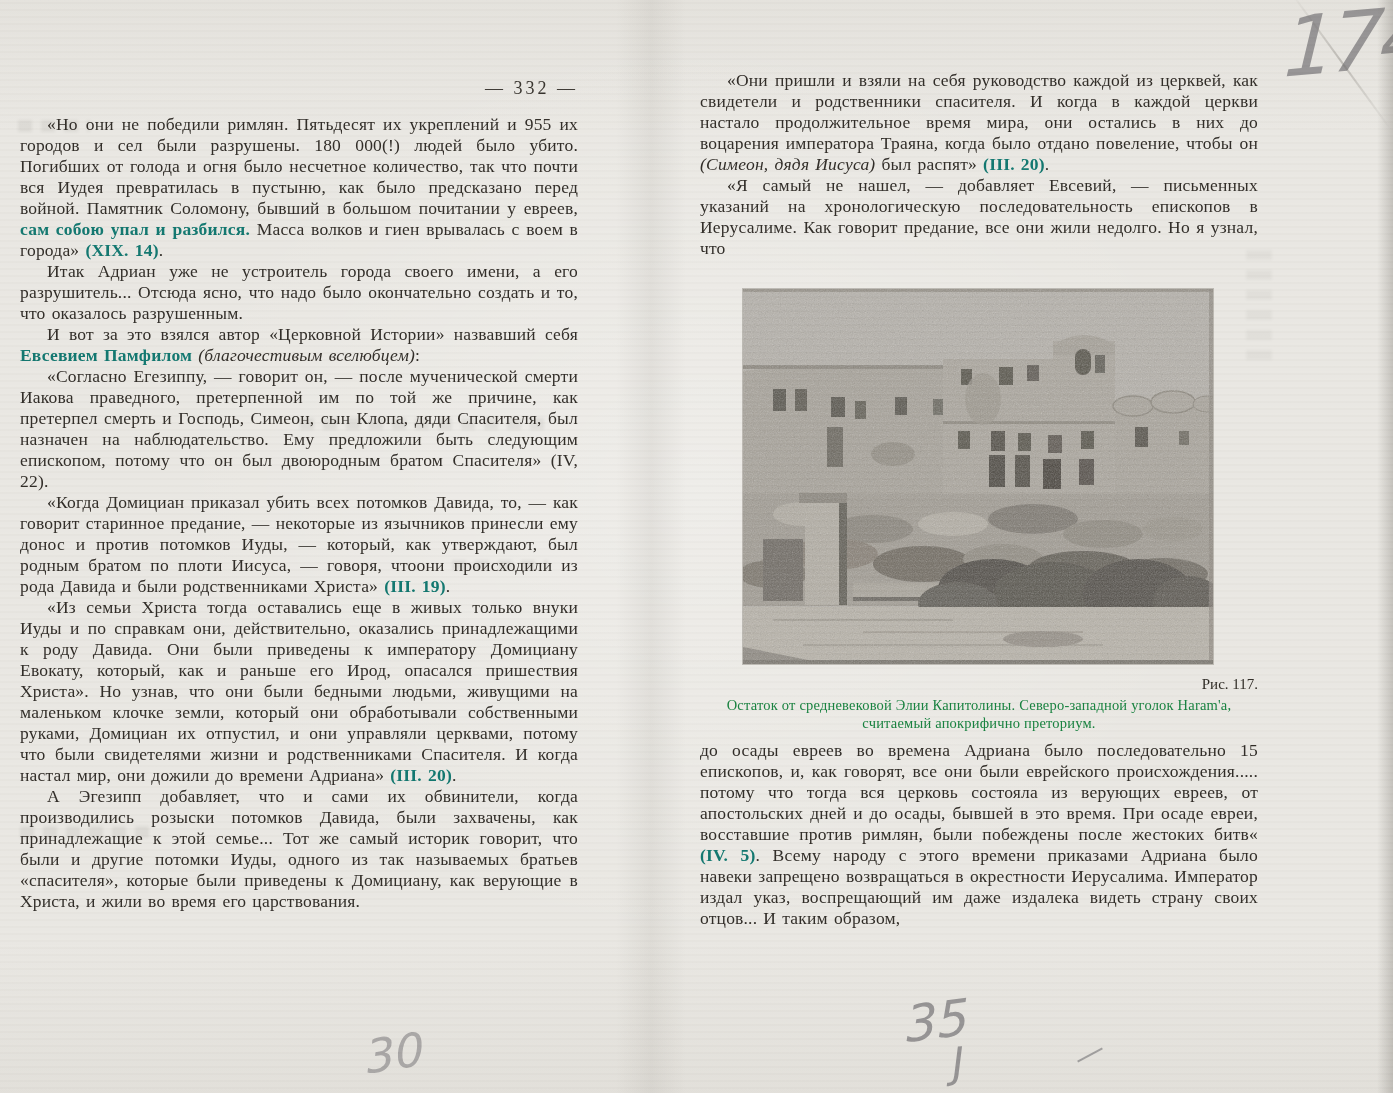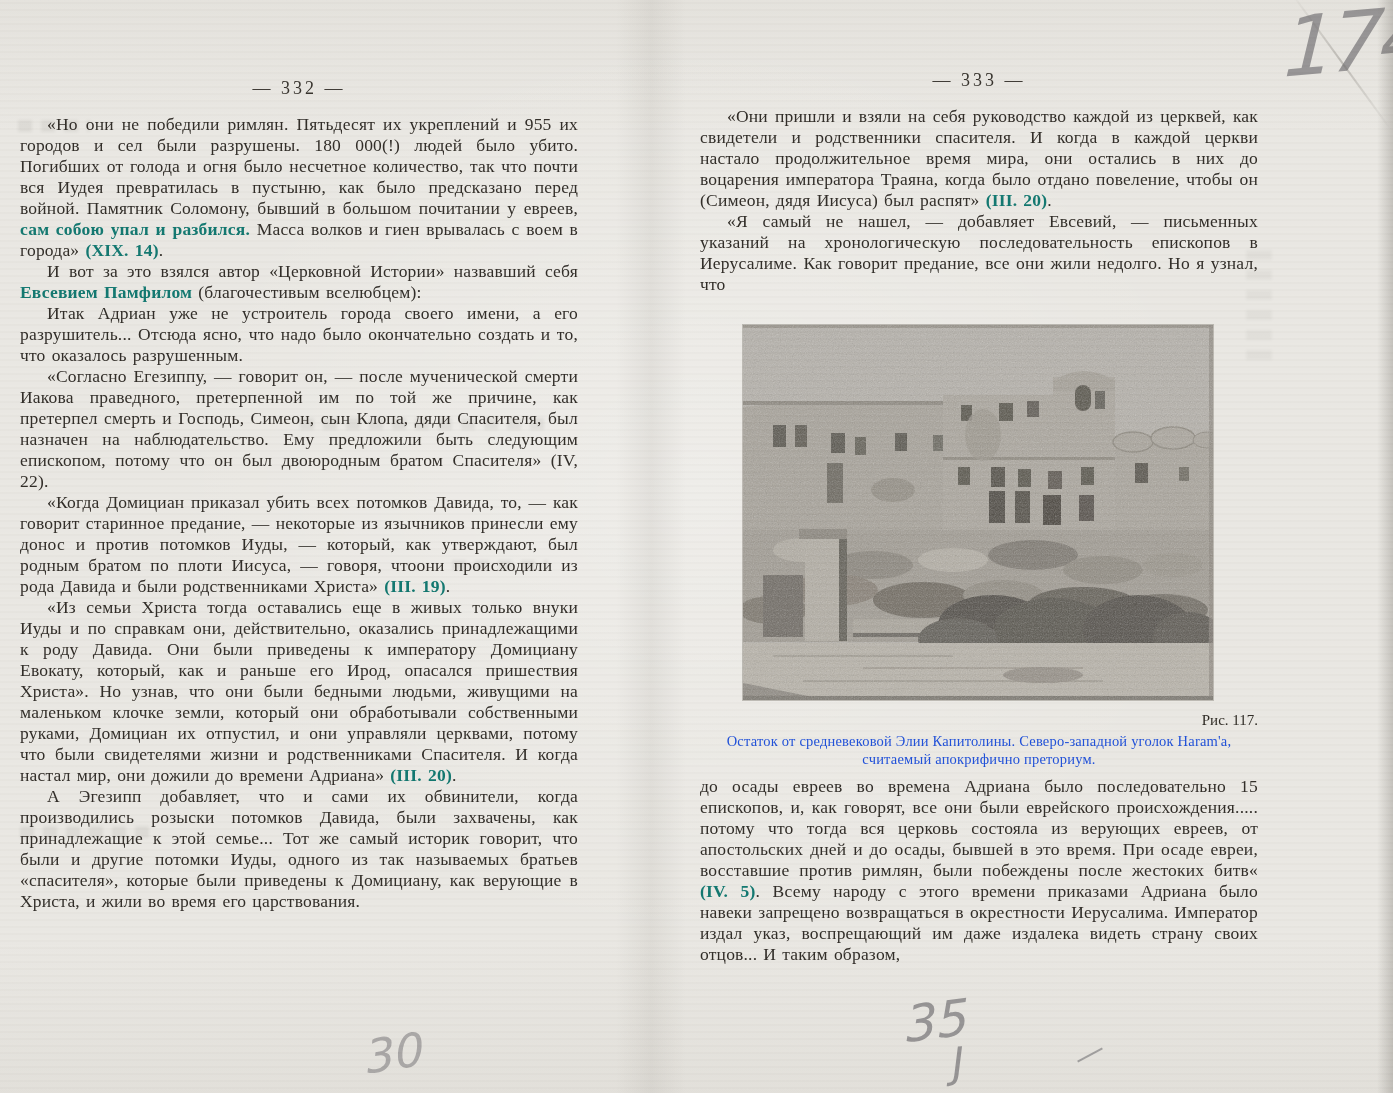--- a/index.html
+++ b/index.html
@@ -27,35 +27,35 @@
     background:linear-gradient(90deg, rgba(255,255,255,0) 0%, rgba(150,146,138,0.14) 50%, rgba(255,255,255,0) 100%);}
   .edge-right{position:absolute;right:0;top:0;width:16px;height:100%;pointer-events:none;
     background:linear-gradient(270deg, rgba(115,111,104,0.32), rgba(115,111,104,0) 100%);}
   .crease{position:absolute;left:1292px;top:-8px;width:170px;height:2px;
     background:linear-gradient(90deg, rgba(255,255,255,0), rgba(110,106,100,0.35), rgba(255,255,255,0));
     transform:rotate(54deg);transform-origin:left top;pointer-events:none;}
 
   .page{position:absolute;width:558px;}
   .page-left{left:20px;top:78px;}
   .page-right{left:700px;top:70px;}
-  .page-num{text-align:center;font-size:18px;letter-spacing:3px;color:#35312b;margin-bottom:15px;}
+  .page-num{text-align:right;font-size:18px;letter-spacing:3px;color:#35312b;margin-bottom:15px;}
 
   .text-col{text-align:justify;font-size:17.5px;line-height:21px;letter-spacing:0.2px;word-spacing:1.5px;}
   .text-col p{margin:0;}
   .text-col p.ind{text-indent:27px;}
   .text-col .b{font-weight:bold;color:#0f766e;}
-  .text-col .i{}
+  .text-col .i{font-style:italic;}
 
   figure{margin:0;}
   .photo{position:relative;margin:30px 0 0 43px;width:470px;height:375px;
     box-shadow:0 0 0 1px rgba(130,126,118,0.45);}
   .photo svg{display:block;}
   figcaption{margin-top:12px;}
   .cap-title{text-align:right;font-size:15px;color:#2c2822;margin-bottom:3px;}
-  .cap-text{text-align:center;font-size:14.5px;line-height:18px;color:#1d4ed8;
+  .cap-text{text-align:center;font-size:14.5px;line-height:18px;color:#15803d;
     padding:0 8px;letter-spacing:0.2px;}
   .bottom-col{margin-top:8px;}
 
   
   .pencil{position:absolute;font-family:"DejaVu Sans",sans-serif;font-style:italic;
     color:rgba(82,81,86,0.55);pointer-events:none;}
   .hw-174{left:1284px;top:-6px;font-size:82px;letter-spacing:-4px;
     transform:rotate(-5deg) skewX(-8deg);}
   .hw-30{left:366px;top:1026px;font-size:46px;transform:rotate(-9deg) skewX(-5deg);opacity:.75;}
   .hw-35{left:906px;top:992px;font-size:50px;transform:rotate(-7deg) skewX(-6deg);}
@@ -77,31 +77,30 @@
 <body>
 
 <div class="scan">
 
   <div class="paper-shade"></div>
 
   <div class="page page-left">
     <div class="page-num">— 332 —</div>
     <div class="text-col">
         <p class="ind"><span>«Но они не победили римлян.  Пятьдесят их укреплений и 955 их городов и сел были разрушены.  180 000(!) людей было убито.  Погибших от голода и огня было несчетное количество, так что почти вся Иудея превратилась в пустыню, как было предсказано перед войной. Памятник Соломону, бывший в большом почитании у евреев, </span><span class="b">сам собою упал и разбился.</span><span> Масса волков и гиен врывалась с воем в города» </span><span class="b">(XIX. 14)</span><span>.</span></p>
+        <p class="ind"><span>Итак Адриан уже не устроитель города своего имени, а его разрушитель...  Отсюда ясно, что надо было окончательно создать и то, что оказалось разрушенным.</span></p>
         <p class="ind"><span>И вот за это взялся автор «Церковной Истории» назвавший себя </span><span class="b">Евсевием Памфилом</span><span> </span><span class="i">(благочестивым вселюбцем)</span><span>:</span></p>
-        <p class="ind"><span>Итак Адриан уже не устроитель города своего имени, а его разрушитель...  Отсюда ясно, что надо было окончательно создать и то, что оказалось разрушенным.</span></p>
         <p class="ind"><span>«Согласно Егезиппу, — говорит он, — после мученической смерти Иакова праведного, претерпенной им по той же причине, как претерпел смерть и Господь, Симеон, сын Клопа, дяди Спасителя, был назначен на наблюдательство.  Ему предложили быть следующим епископом, потому что он был двоюродным братом Спасителя» (IV, 22).</span></p>
         <p class="ind"><span>«Когда Домициан приказал убить всех потомков Давида, то, — как говорит старинное предание, — некоторые из язычников принесли ему донос и против потомков Иуды, — который, как утверждают, был родным братом по плоти Иисуса, — говоря, чтоони происходили из рода Давида и были родственниками Христа» </span><span class="b">(III. 19)</span><span>.</span></p>
         <p class="ind"><span>«Из семьи Христа тогда оставались еще в живых только внуки Иуды и по справкам они, действительно, оказались принадлежащими к роду Давида. Они были приведены к императору Домициану Евокату, который, как и раньше его Ирод, опасался пришествия Христа». Но узнав, что они были бедными людьми, живущими на маленьком клочке земли, который они обработывали собственными руками, Домициан их отпустил, и они управляли церквами, потому что были свидетелями жизни и родственниками Спасителя. И когда настал мир, они дожили до времени Адриана» </span><span class="b">(III. 20)</span><span>.</span></p>
         <p class="ind"><span>А Эгезипп добавляет, что и сами их обвинители, когда производились розыски потомков Давида, были захвачены, как принадлежащие к этой семье...  Тот же самый историк говорит, что были и другие потомки Иуды, одного из так называемых братьев «спасителя», которые были приведены к Домициану, как верующие в Христа, и жили во время его царствования.</span></p>
       </div>
   </div>
 
   <div class="page page-right">
-    <div class="page-num">— 333 —</div>
     <div class="text-col">
         <p class="ind"><span>«Они пришли и взяли на себя руководство каждой из церквей, как свидетели и родственники спасителя. И когда в каждой церкви настало продолжительное время мира, они остались в них до воцарения императора Траяна, когда было отдано повеление, чтобы он </span><span class="i">(Симеон, дядя Иисуса)</span><span> был распят» </span><span class="b">(III. 20)</span><span>.</span></p>
         <p class="ind"><span>«Я самый не нашел, — добавляет Евсевий, — письменных указаний на хронологическую последовательность епископов в Иерусалиме. Как говорит предание, все они жили недолго.  Но я узнал, что</span></p>
       </div>
 
     <figure>
       <div class="photo">
         <svg width="470" height="375" viewBox="0 0 470 375" xmlns="http://www.w3.org/2000/svg">
           <defs>
             <filter id="grain" x="0" y="0" width="100%" height="100%">

